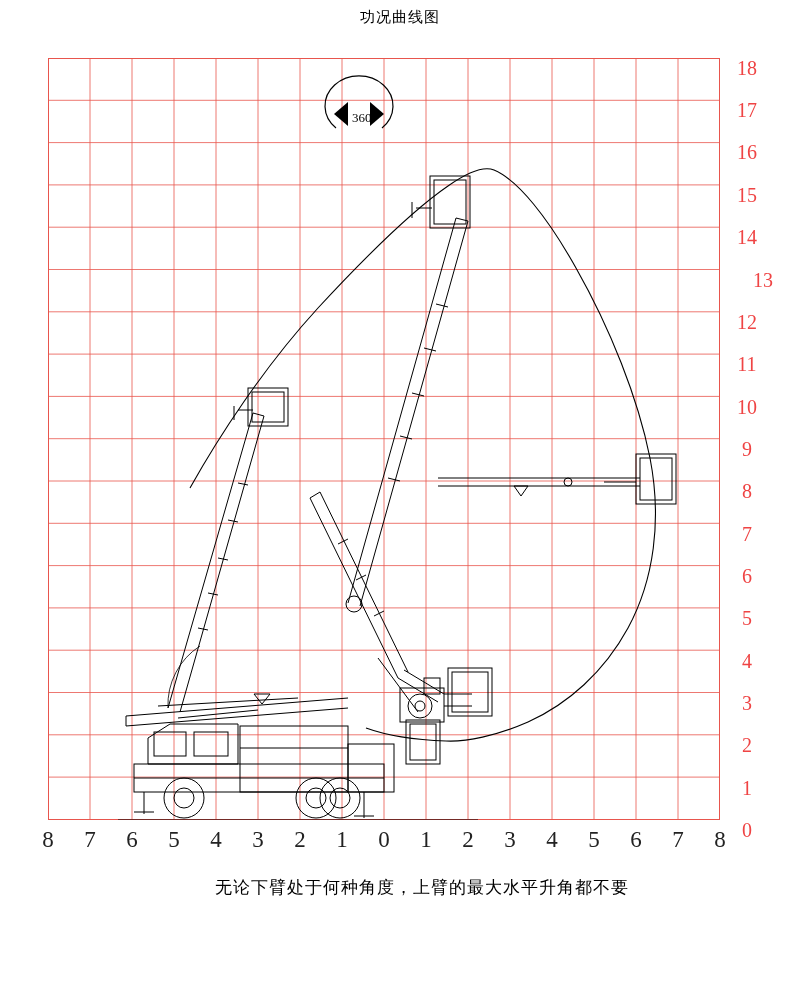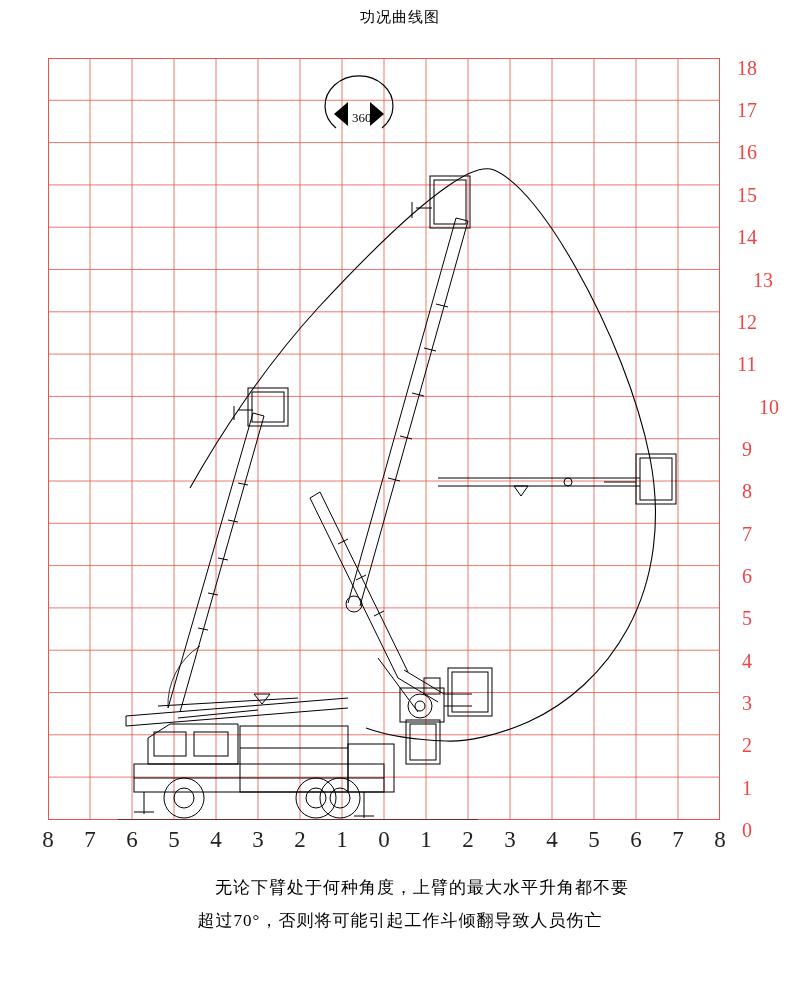--- a/index.html
+++ b/index.html
@@ -283,21 +283,21 @@
 
   <div class="y-labels">
     <span style="top:8px;">18</span>
     <span style="top:50px;">17</span>
     <span style="top:92px;">16</span>
     <span style="top:135px;">15</span>
     <span style="top:177px;">14</span>
     <span style="top:220px;margin-left:16px;">13</span>
     <span style="top:262px;">12</span>
     <span style="top:304px;">11</span>
-    <span style="top:347px;margin-left:22px;">10</span>
+    <span style="top:347px;">10</span>
     <span style="top:389px;">9</span>
     <span style="top:431px;">8</span>
     <span style="top:474px;">7</span>
     <span style="top:516px;">6</span>
     <span style="top:558px;">5</span>
     <span style="top:601px;">4</span>
     <span style="top:643px;">3</span>
     <span style="top:685px;">2</span>
     <span style="top:728px;">1</span>
     <span style="top:770px;">0</span>
@@ -318,16 +318,15 @@
     <span style="left:493px;">3</span>
     <span style="left:535px;">4</span>
     <span style="left:577px;">5</span>
     <span style="left:619px;">6</span>
     <span style="left:661px;">7</span>
     <span style="left:703px;">8</span>
   </div>
 
   <div class="notes">
     <div class="line1">无论下臂处于何种角度，上臂的最大水平升角都不要</div>
-    <div class="line2">超过70°，否则将可能引起工作斗倾翻导致人员伤亡</div>
   </div>
 
 </div>
 
 </body></html>

